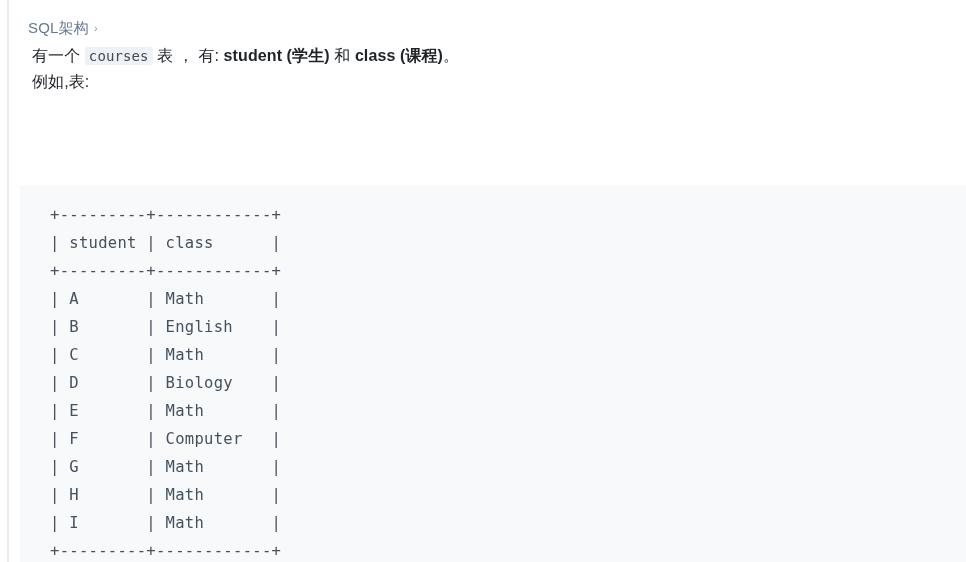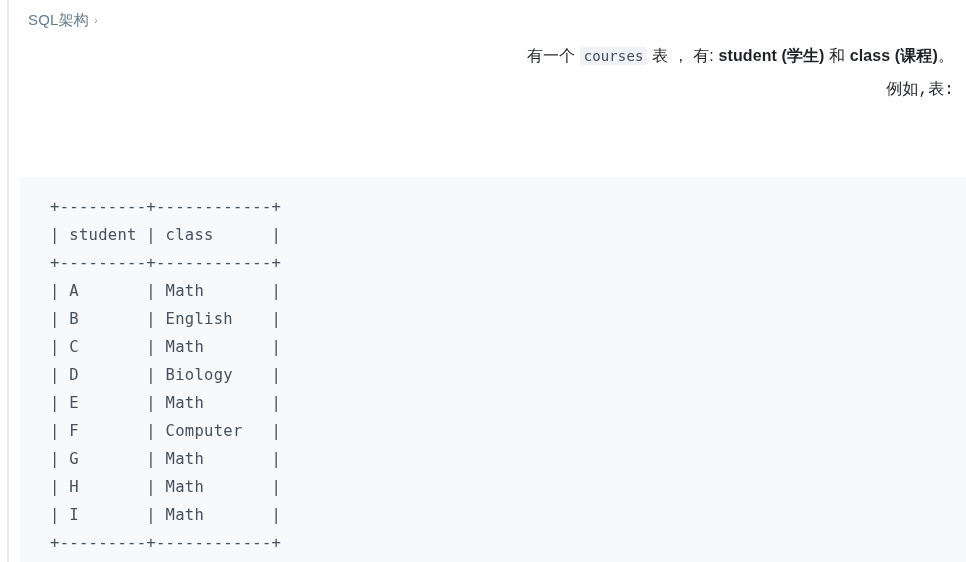--- a/index.html
+++ b/index.html
@@ -21,21 +21,21 @@
     left: 7px;
     top: 0;
     width: 2px;
     height: 562px;
     background: #ebebeb;
   }
 
   .page {
     position: absolute;
     left: 0;
-    top: 4px;
+    top: 12px;
     width: 966px;
     height: 463px;
   }
 
   .content {
     padding-left: 28px;
     padding-top: 4px;
   }
 
   .breadcrumb {
@@ -55,29 +55,28 @@
     font-size: 11px;
     color: #8a98a6;
     position: relative;
     top: -1px;
   }
 
   p.para {
     font-size: 16px;
     color: #1f2328;
     line-height: 22px;
-    margin: 12px;
+    margin: 4px;
     padding: 0;
     white-space: nowrap;
     letter-spacing: 0.1px;
-    text-align: right;
   }
   .p1 { margin-top: 25px; }
   .p2 { margin-top: 22px; }
-  .p3 { margin-top: 21px; font-family: Liberation Mono, monospace; }
+  .p3 { margin-top: 21px; }
 
   code.inline-code {
     font-family: "DejaVu Sans Mono", "Liberation Mono", monospace;
     font-size: 14px;
     background: #eef1f5;
     color: #3f4a56;
     padding: 1px 4px;
     border-radius: 3px;
   }
 

